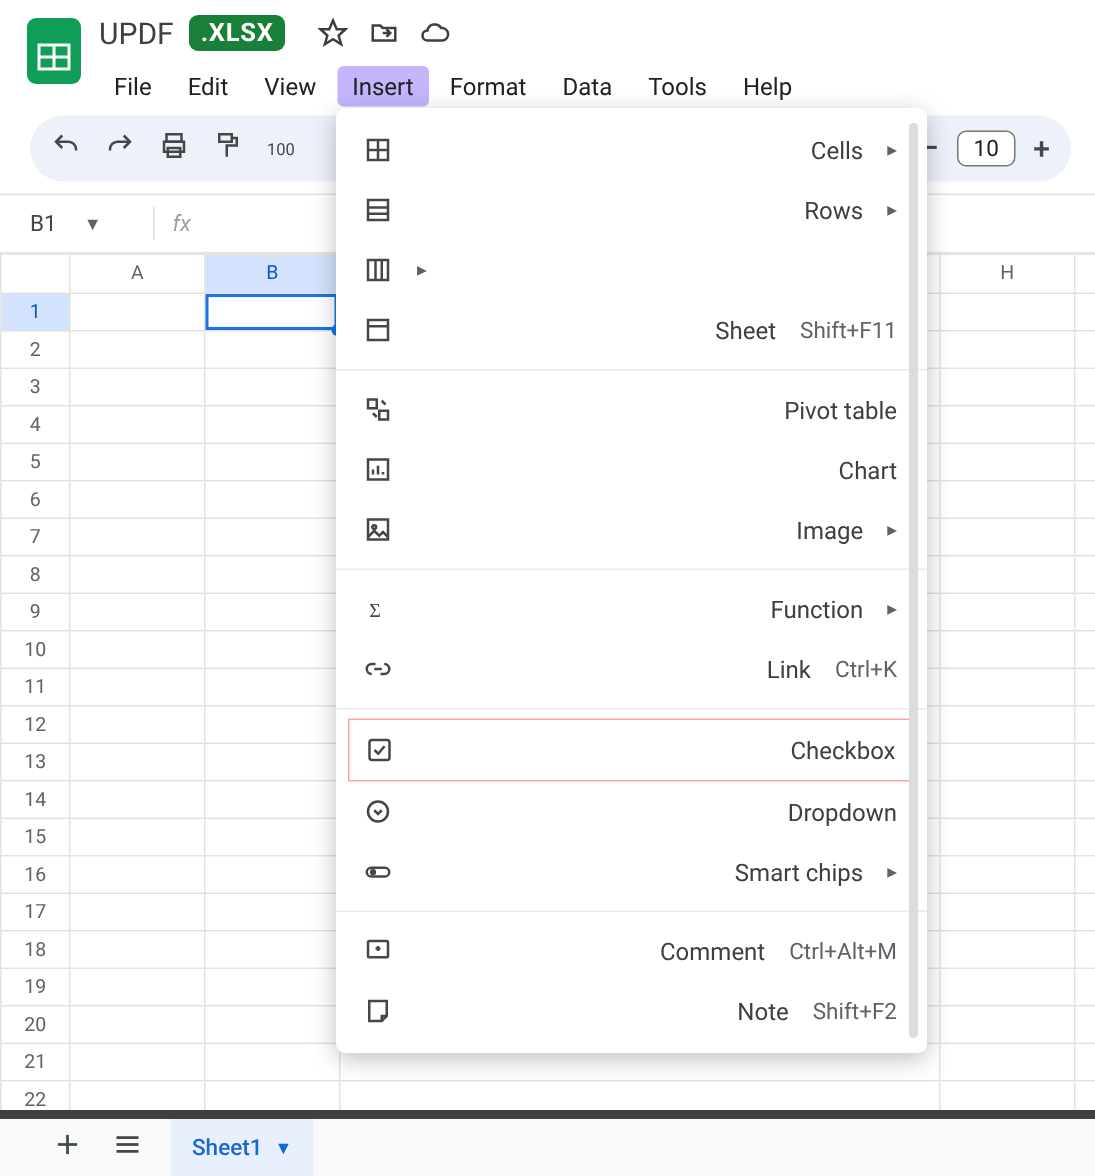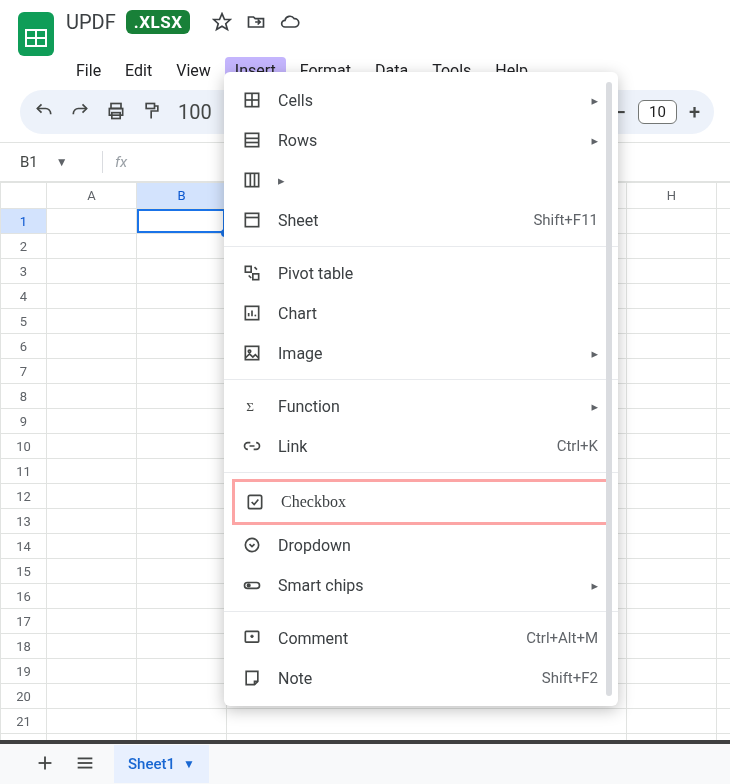--- a/index.html
+++ b/index.html
@@ -27,21 +27,21 @@
   }
   .title-block { flex: 0 0 auto; display:flex; flex-direction:column; gap:2px;}
   .title-row { display:flex; align-items:center; gap:10px; margin-top:2px;}
   .doc-title { font-size:20px; color:#3c4043; font-weight:400;}
   .xlsx-badge {
     background:#188038; color:#fff; font-size:17px; font-weight:700;
     padding:2px 8px; border-radius:6px; letter-spacing:0.5px;
   }
   .title-icons { display:flex; gap:14px; margin-left:12px; color:#3c4043; margin-top:4px;}
   .title-icons svg { width:20px; height:20px; }
-  .menubar { display:flex; gap:4px; margin-top:20px;}
+  .menubar { display:flex; gap:4px; margin-top:6px;}
   .menubar span { padding:4px 10px; font-size:16px; color:#202124; border-radius:4px; cursor:pointer;}
   .menubar span.active { background:#c4b5fd; }
   
   .toolbar {
     margin: 6px 16px 8px 20px;
     background:#edf2fa;
     border-radius: 24px;
     height: 44px;
     display:flex; align-items:center;
     padding: 0 14px; gap:16px;
@@ -84,21 +84,21 @@
     border:2px solid #1a73e8;
     pointer-events:none;
   }
   .sel-handle {
     position:absolute; width:8px; height:8px; border-radius:50%;
     background:#1a73e8;
   }
   
   .bottom {
     position:absolute; left:0; right:0; bottom:0; height:44px;
-    border-top:4px solid #404040; background:#f8f9fa;
+    border-top:6px solid #404040; background:#f8f9fa;
     display:flex; align-items:center; gap:18px; padding-left:34px;
   }
   .bottom svg { width:22px; height:22px; color:#444746;}
   .sheet-tab {
     background:#e8f0fe; color:#1967d2; font-weight:500;
     padding:10px 14px; border-radius:0; display:flex; align-items:center; gap:8px;
     font-size:15px;
   }
   .sheet-tab .caret { color:#1967d2; font-size:12px;}
   
@@ -115,29 +115,28 @@
   .menu .scroll-indicator{
     position:absolute; right:6px; top:10px; bottom:10px; width:6px;
     background:#dadce0; border-radius:3px;
   }
   .menu-item {
     display:flex; align-items:center;
     padding: 10px 20px 10px 18px;
     font-size:16px; color:#3c4043; gap:16px;
     cursor:pointer; position:relative;
   }
-  .menu-item .lbl { flex:1; }
+  .menu-item .lbl { flex:1;text-align:right; }
   .menu-item .shortcut { color:#5f6368; font-size:15px;}
   .menu-item .sub { color:#5f6368; font-size:13px;}
   .menu-sep { height:1px; background:#e8eaed; margin:6px 0;}
   .menu-item svg.mi { width:20px; height:20px; color:#444746; flex:0 0 20px;}
   .highlight-box {
-    border:3px solid #fca5a5;
+    border:1px solid #fca5a5;
     margin: 0 8px;
-    font-family: Liberation Serif, serif;
   }
   .highlight-box .menu-item { padding-left:10px; padding-right:12px;}
 </style>
 </head>
 <body>
 
 <div class="header">
   <div class="logo">
     <svg viewBox="0 0 40 52">
         <rect x="2" y="4" width="36" height="44" rx="6" fill="#0f9d58"></rect>
@@ -187,21 +186,21 @@
       </svg></span>
   <span><svg viewBox="0 0 24 24" fill="none" stroke="currentColor" stroke-width="2">
         <rect x="6" y="3" width="12" height="6"></rect>
         <rect x="4" y="9" width="16" height="8"></rect>
         <rect x="7" y="14" width="10" height="7"></rect>
       </svg></span>
   <span><svg viewBox="0 0 24 24" fill="none" stroke="currentColor" stroke-width="2">
         <rect x="5" y="3" width="10" height="6"></rect>
         <path d="M15 6h4v6h-8v9"></path>
       </svg></span>
-  <span style="font-size:20px;">100</span>
+  <span style="font-size:11px;">100</span>
   <div class="toolbar-right">
     <span style="font-size:22px; font-weight:500; color:#444746;">−</span>
     <span class="zoom-box">10</span>
     <span style="font-size:20px; font-weight:500; color:#444746;">+</span>
   </div>
 </div>
 
 <div class="fx-row">
   <div class="name-box">
     <span>B1</span>

